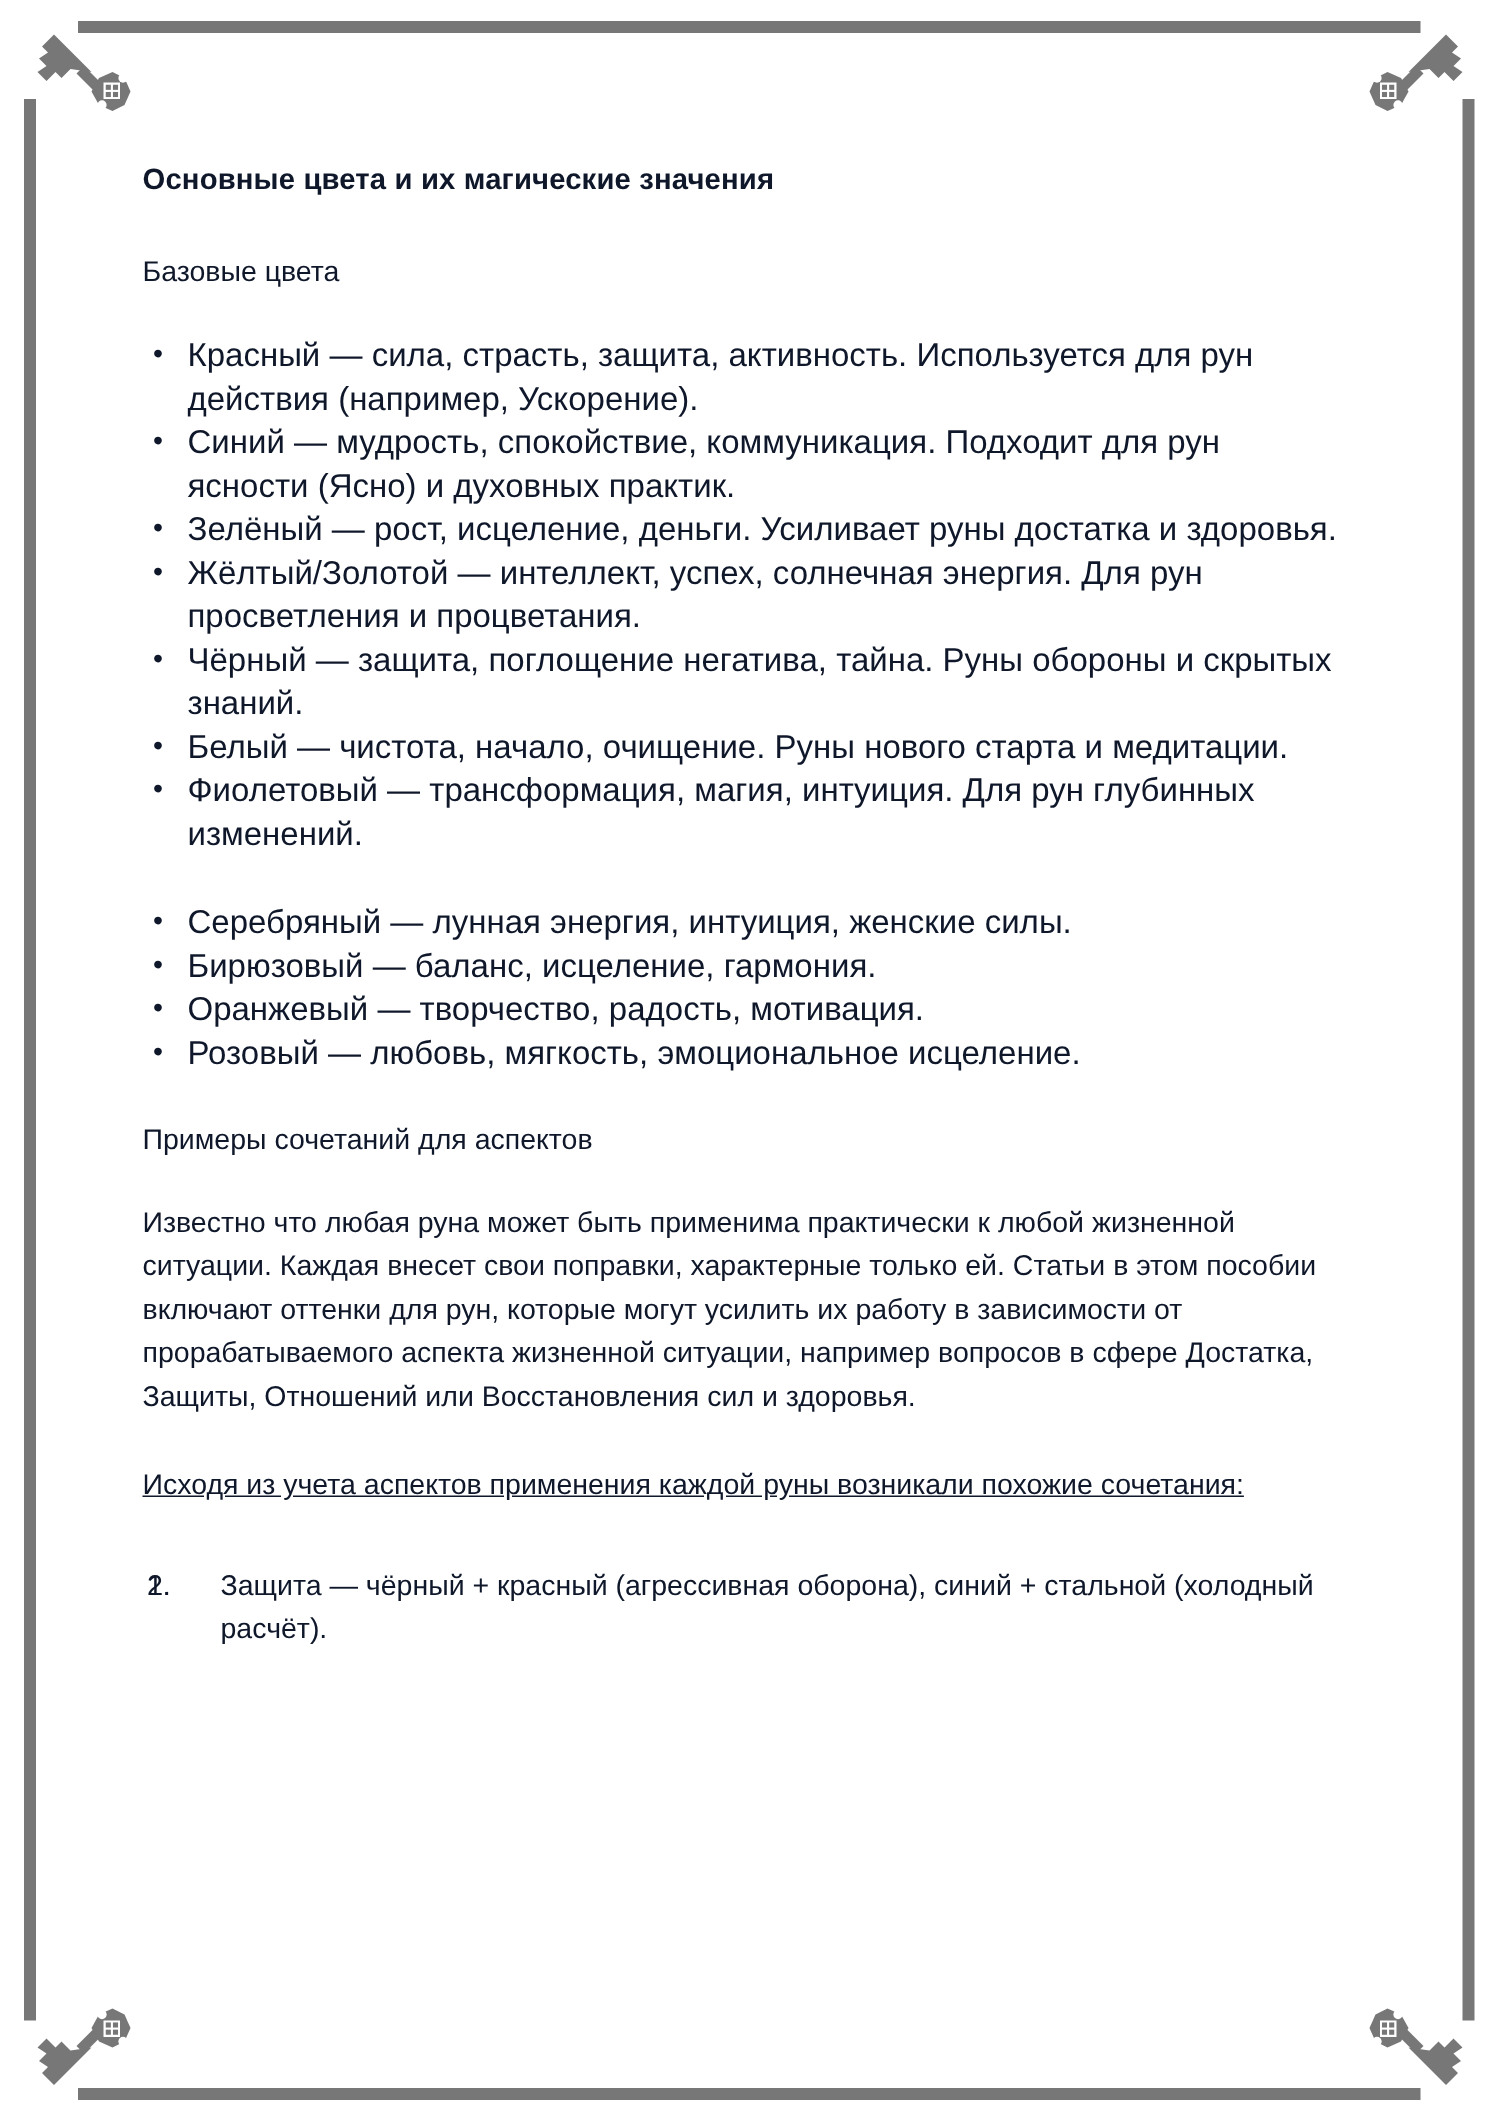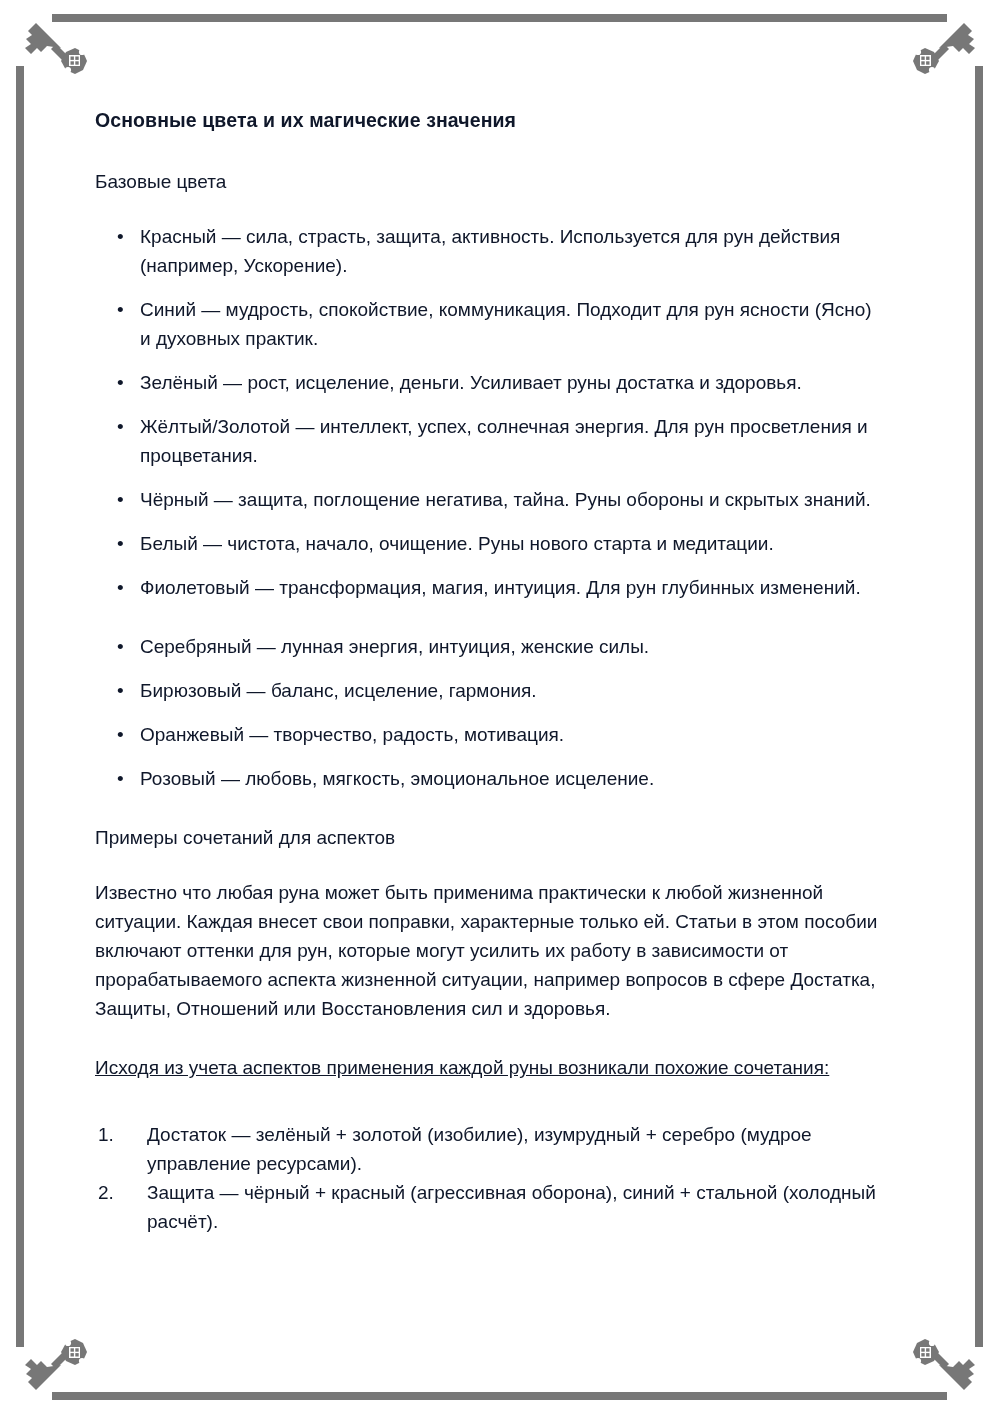--- a/index.html
+++ b/index.html
@@ -67,24 +67,24 @@
     margin: 0 0 26px 0;
   }
 
   ul.bullets {
     list-style: none;
     margin: 0 0 30px 0;
     padding: 0;
   }
   ul.bullets li {
     position: relative;
-    font-size: 19px;
+    font-size: 22px;
     line-height: 29px;
     padding-left: 30px;
-    margin: 15px;
+    margin: 0;
   }
   ul.bullets li::before {
     content: "\2022";
     position: absolute;
     left: 7px;
     top: 0;
     font-size: 19px;
     line-height: 29px;
   }
 
@@ -209,21 +209,20 @@
 
     <p class="para">Известно что любая руна может быть применима практически к любой жизненной ситуации. Каждая внесет свои поправки, характерные  только ей. Статьи в этом пособии включают оттенки для рун, которые могут усилить их работу в зависимости от прорабатываемого аспекта жизненной ситуации, например вопросов в сфере Достатка, Защиты, Отношений или Восстановления сил и здоровья.</p>
 
     <p class="para tight">Исходя из учета аспектов применения каждой руны возникали похожие сочетания:</p>
 
     <div class="spacer-s"></div>
 
     <ol class="numbered">
       <li>
         <span class="num">1.</span>
-        <span>Достаток — зелёный + золотой (изобилие), изумрудный + серебро (мудрое управление ресурсами).</span>
       </li>
       <li>
         <span class="num">2.</span>
         <span>Защита — чёрный + красный (агрессивная оборона), синий + стальной (холодный расчёт).</span>
       </li>
     </ol>
 
   </div>
 </div>
 

